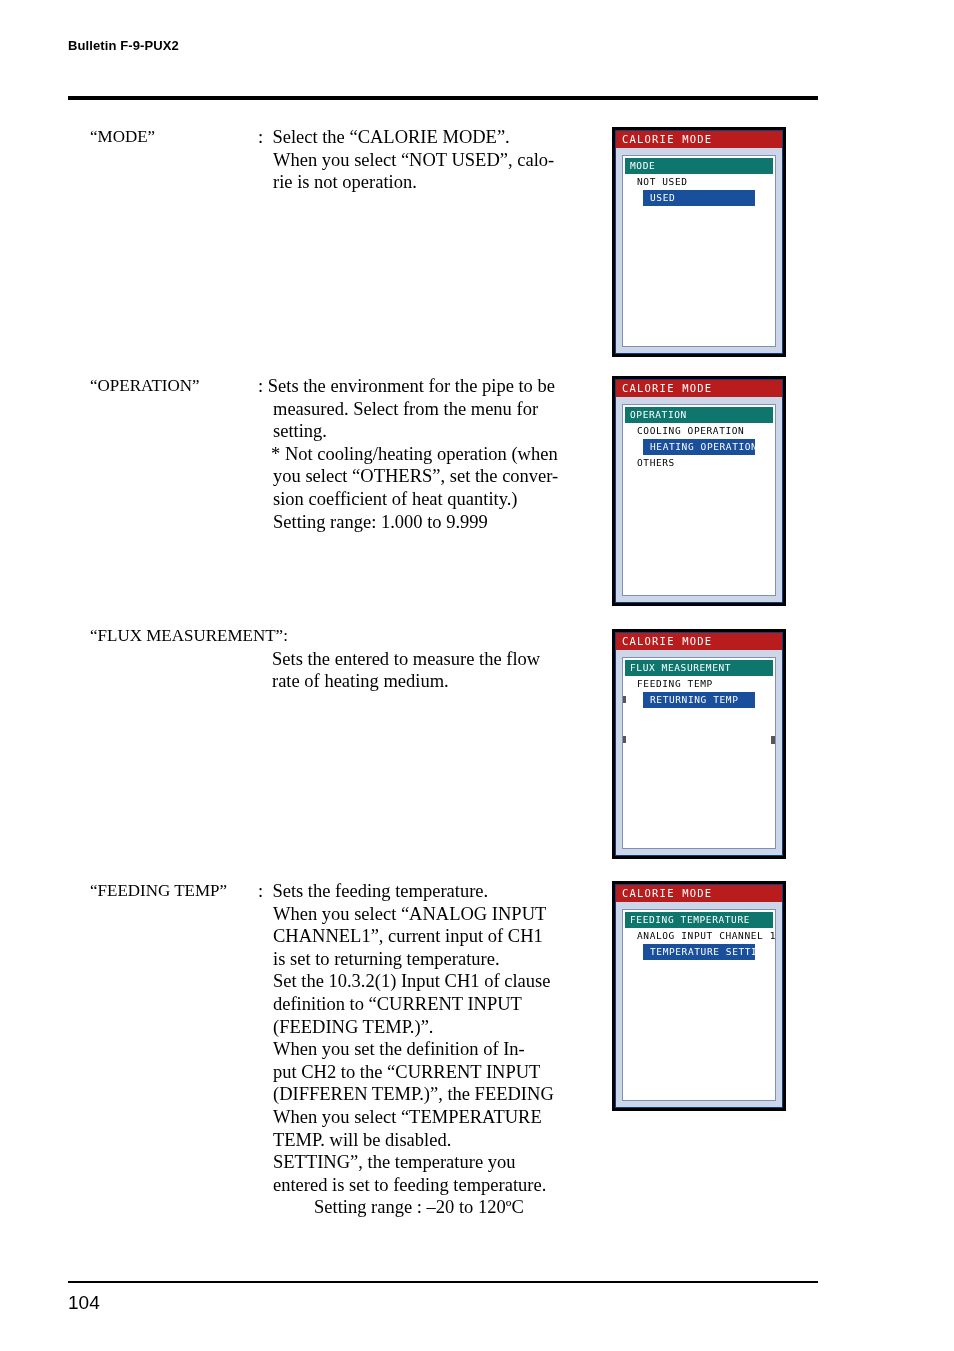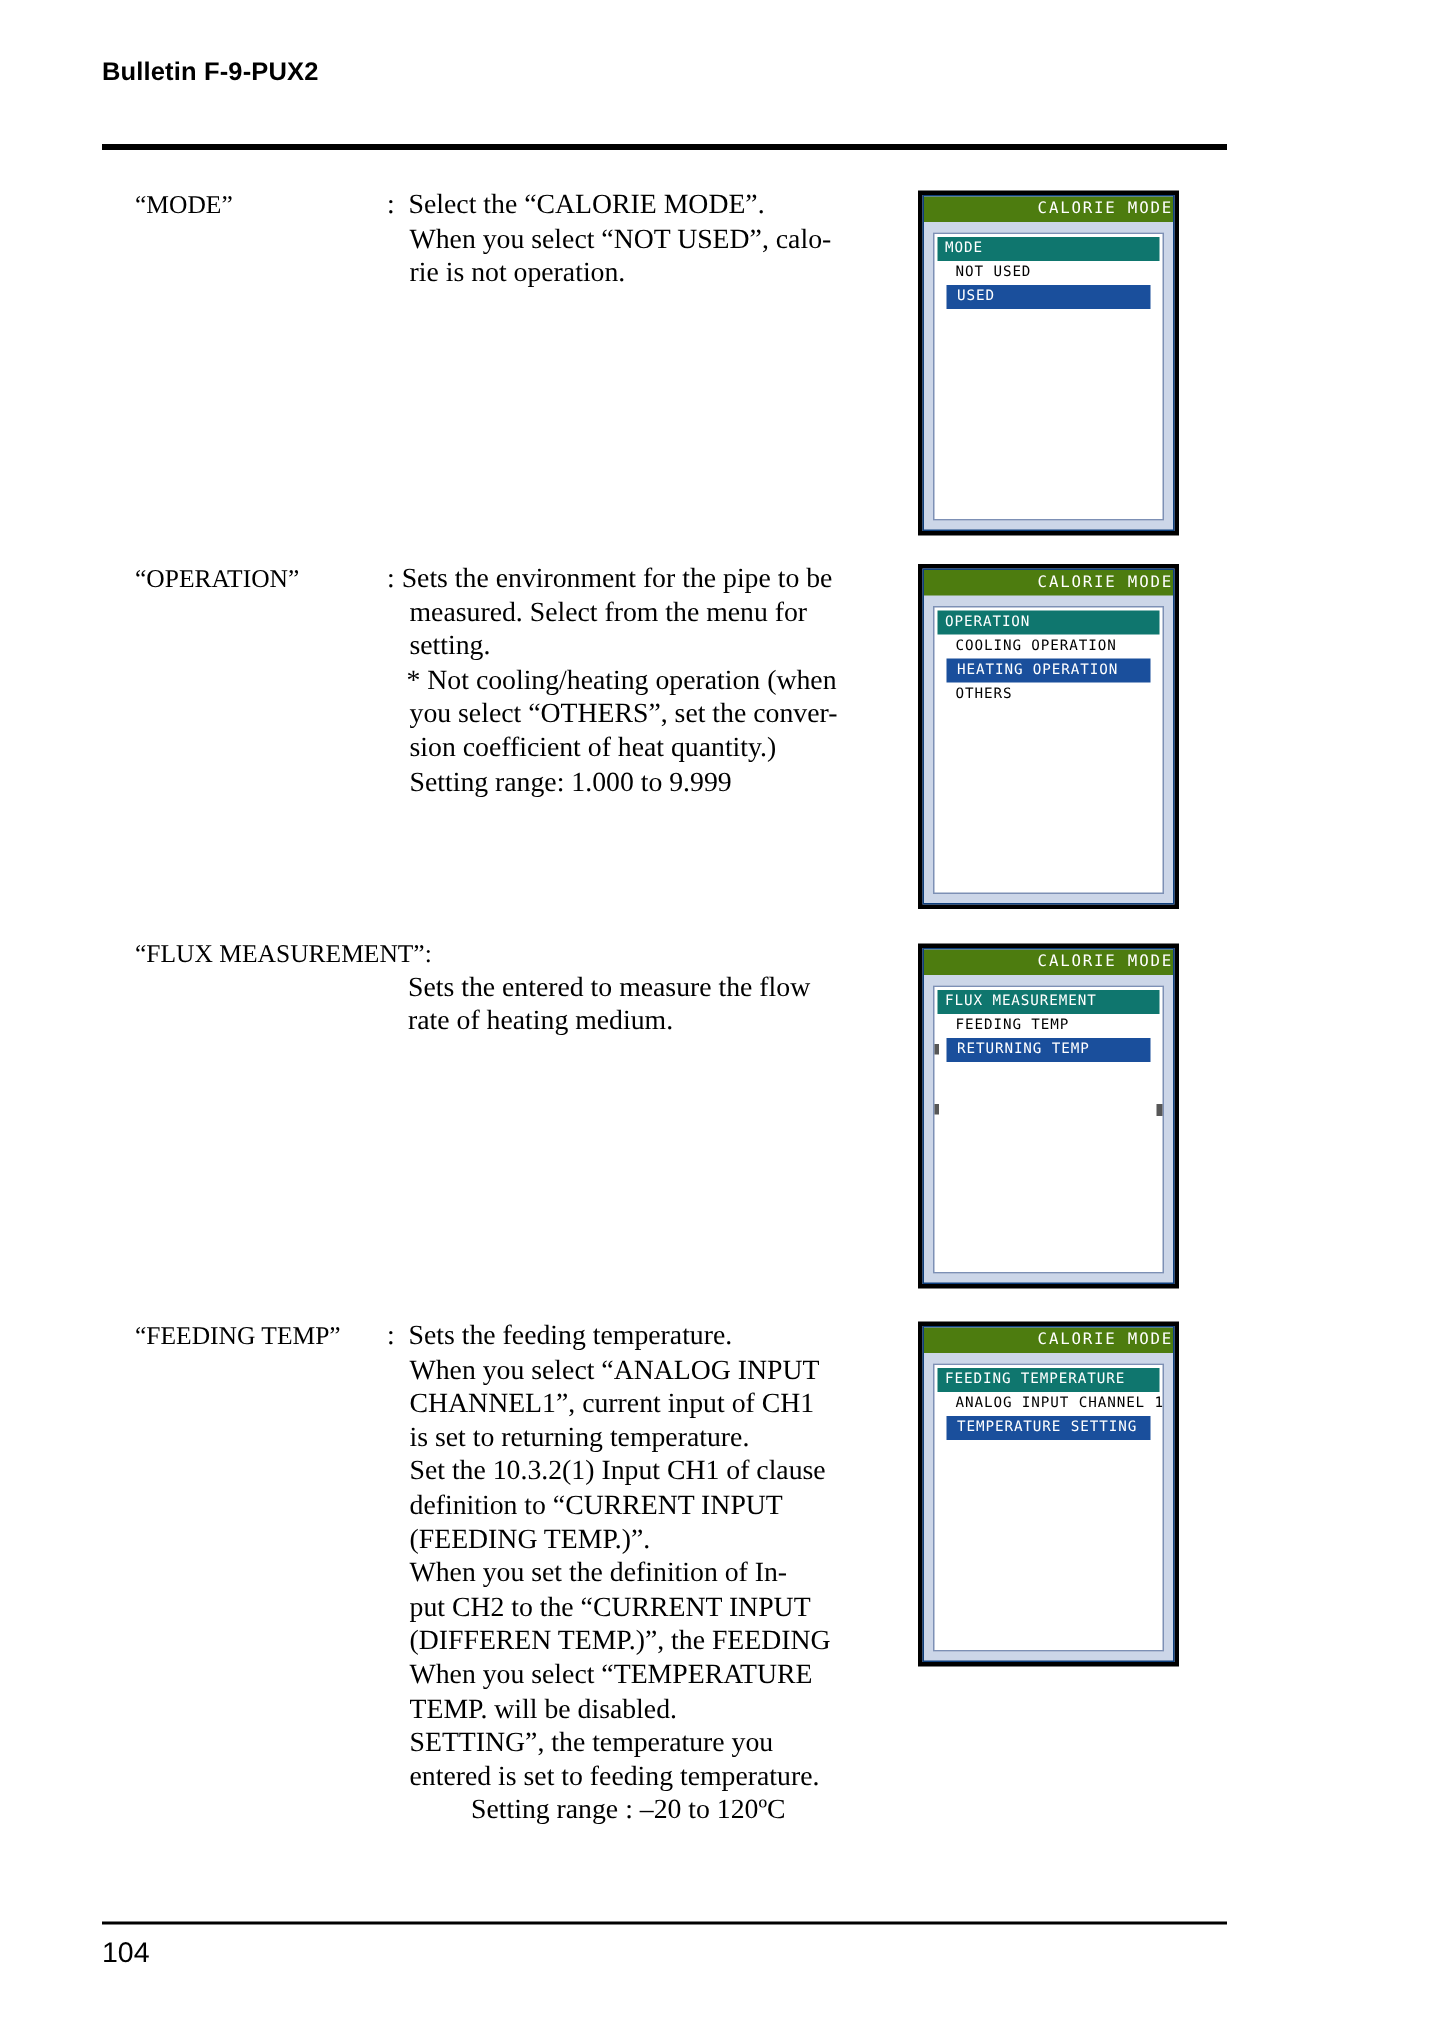--- a/index.html
+++ b/index.html
@@ -16,21 +16,21 @@
     overflow: hidden;
   }
 
   
   .page-header {
     position: absolute;
     left: 68px;
     top: 38px;
     font-family: "Liberation Sans", sans-serif;
     font-weight: bold;
-    font-size: 17px;
+    font-size: 13px;
     letter-spacing: 0.1px;
     color: #000;
   }
   .rule-top {
     position: absolute;
     left: 68px;
     top: 96px;
     width: 750px;
     height: 4px;
     background: #000;
@@ -96,29 +96,28 @@
   }
   .lcd-inner {
     background: #ccd6e8;
     border: 1px solid #0e3f7d;
     box-sizing: border-box;
     height: 100%;
     position: relative;
     overflow: hidden;
   }
   .lcd-titlebar {
-    background: #4d7c0f;
+    background: #b91c1c;
     color: #ffffff;
     font-family: "DejaVu Sans Mono", monospace;
     font-size: 10.5px;
     letter-spacing: 1.2px;
     padding: 2px 0 2px 6px;
     line-height: 13px;
     white-space: nowrap;
-    text-align: right;
   }
   .lcd-body {
     position: absolute;
     left: 6px;
     right: 6px;
     top: 24px;
     bottom: 6px;
     background: #ffffff;
     border: 1px solid #7d90b5;
     box-sizing: border-box;
@@ -141,21 +140,21 @@
     color: #000000;
     padding: 2px 0 2px 12px;
     line-height: 12px;
     white-space: nowrap;
     margin: 0 2px;
   }
   .menu-item.selected {
     background: #1a4f9c;
     color: #ffffff;
     padding-left: 7px;
-    margin: 0 8px;
+    margin: 0 20px;
   }
   .lcd-artifact {
     position: absolute;
     background: #3a3a3a;
     opacity: 0.85;
   }
 </style>
 </head>
 <body>
 

